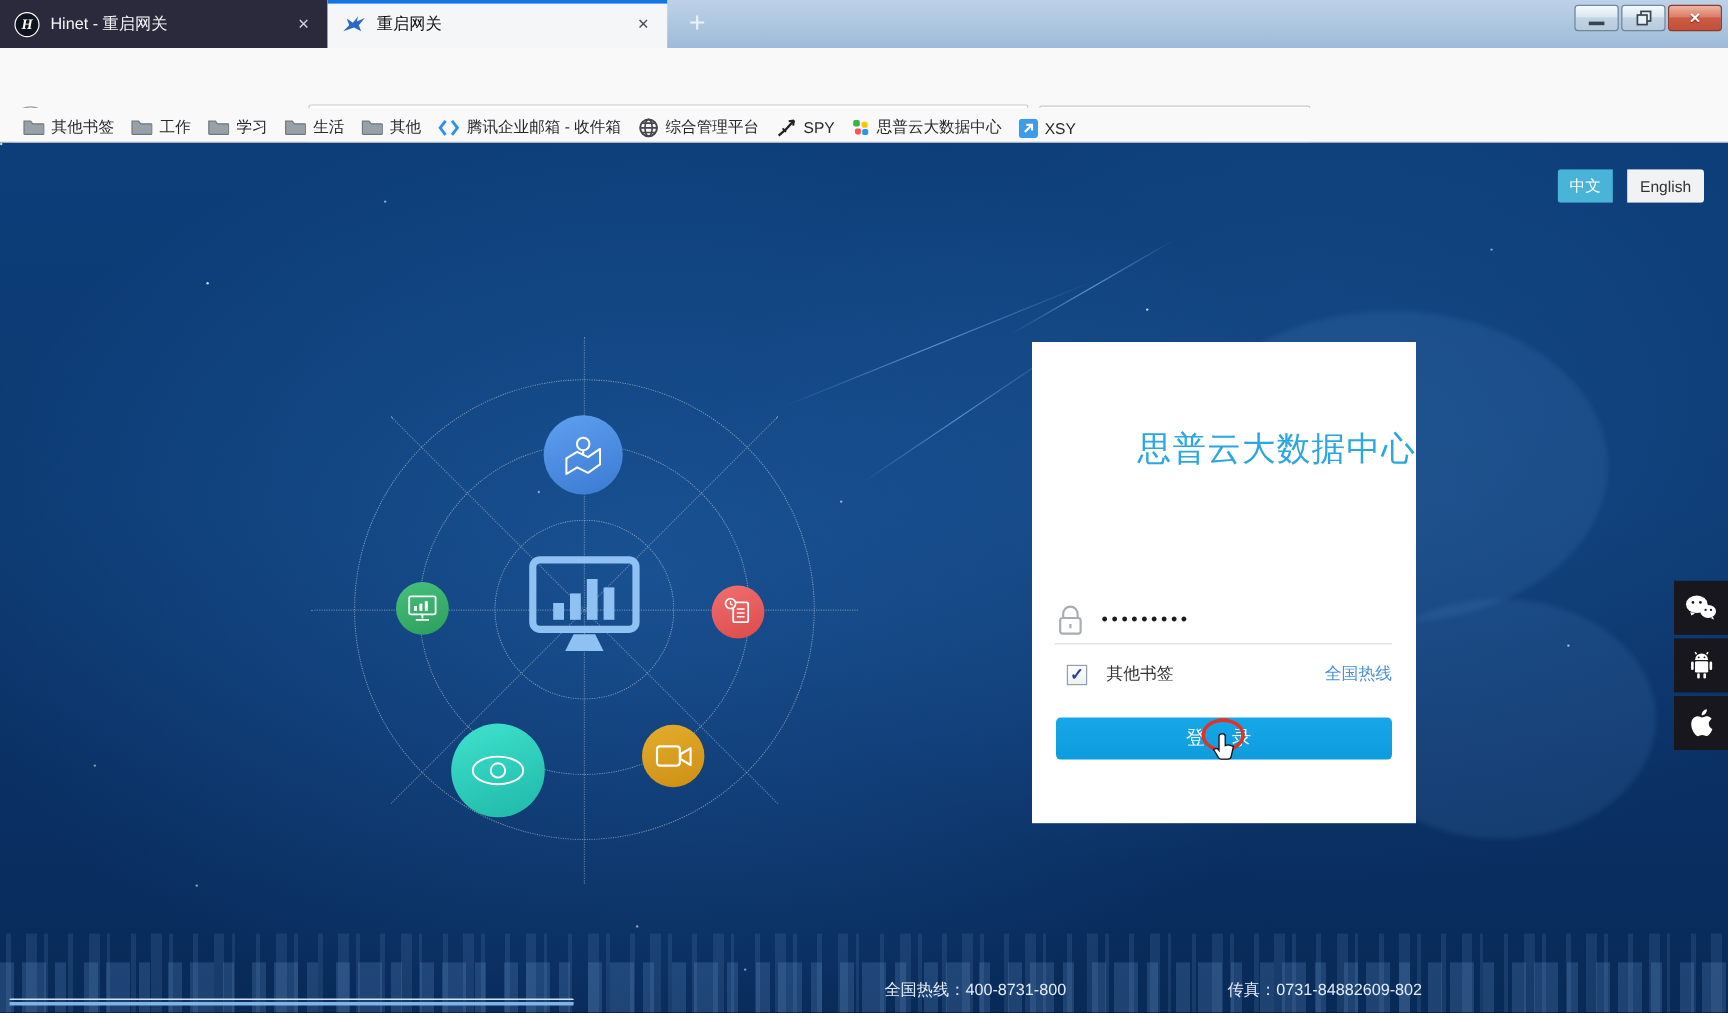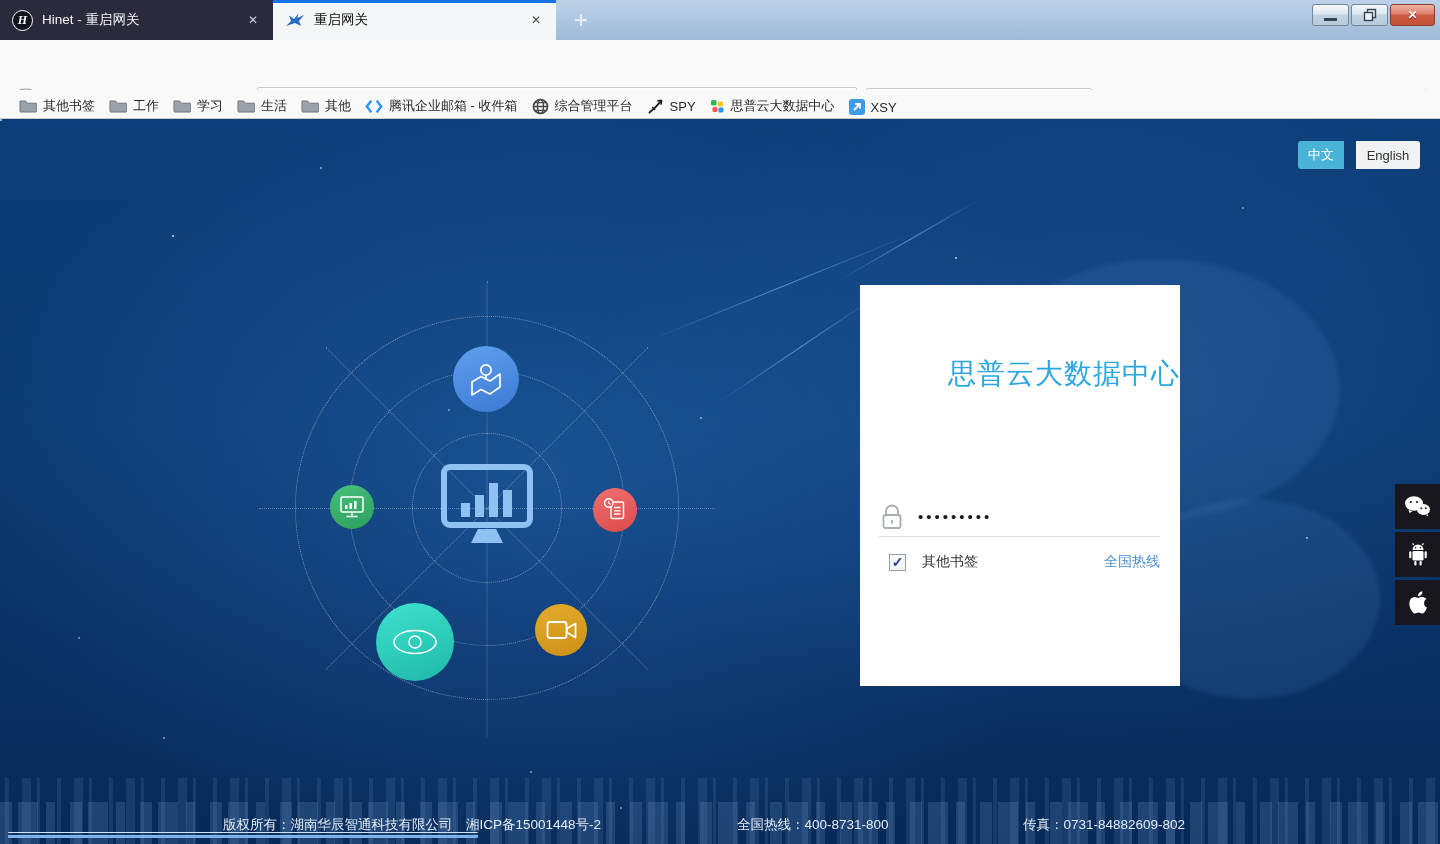--- a/index.html
+++ b/index.html
@@ -401,20 +401,27 @@
           <rect x="4.5" y="13" width="17" height="13" rx="2" stroke="#a7adb3" stroke-width="1.8"></rect>
           <path d="M13 18 v3.5" stroke="#a7adb3" stroke-width="1.8"></path>
         </svg>
         <span class="pw-dots">•••••••••</span>
       </div>
       <div class="cb-row">
         <div class="cbox">✓</div>
         <span class="cb-label">其他书签</span>
         <span class="forgot">全国热线</span>
       </div>
+      <div class="loginbtn">
+        <span>登 录</span>
+        <div class="annot-ring"></div>
+        <svg class="cursor" width="23" height="27" viewBox="0 0 23 27">
+          <path d="M8.5 1.5 c1.3 0 2.2 .9 2.2 2.2 v7.6 l1.4 -.5 c.7 -.25 5.4 1.1 5.4 1.1 l-1.8 8.3 c-.35 1.35 -1.5 2.3 -2.9 2.3 h-5.4 c-.9 0 -1.8 -.45 -2.35 -1.2 L1 14.5 c2.2 -1.6 3.8 -.4 4.5 .7 V3.7 c0 -1.3 .9 -2.2 2.2 -2.2 z" fill="#fff" stroke="#111" stroke-width="1.1"></path>
+        </svg>
+      </div>
     </div>
 
     <div class="appbox" style="top:365px;">
       <svg width="27" height="23" viewBox="0 0 27 23">
         <ellipse cx="10" cy="8.5" rx="9" ry="7.3" fill="#fff"></ellipse>
         <path d="M4.5 15 l1 3 3 -1.8 z" fill="#fff"></path>
         <circle cx="6.8" cy="7" r="1.1" fill="#17171d"></circle>
           <circle cx="13" cy="7" r="1.1" fill="#17171d"></circle>
         <ellipse cx="19.5" cy="14.5" rx="6.5" ry="5.4" fill="#fff"></ellipse>
         <path d="M23.5 19 l.8 2.5 -2.6 -1.4 z" fill="#fff"></path>
@@ -437,19 +444,18 @@
     </div>
     <div class="appbox" style="top:461px;">
       <svg width="22" height="25" viewBox="0 0 18 22">
         <path d="M14.3 11.6 c0 -2.4 2 -3.5 2.1 -3.6 -1.1 -1.7 -2.9 -1.9 -3.5 -1.95 -1.5 -.15 -2.9 .9 -3.6 .9 -.8 0 -1.9 -.88 -3.2 -.85 -1.6 .03 -3.1 .95 -3.9 2.4 -1.7 2.9 -.45 7.3 1.2 9.7 .8 1.2 1.75 2.5 3 2.45 1.2 -.05 1.65 -.78 3.1 -.78 1.45 0 1.85 .78 3.15 .75 1.3 -.02 2.15 -1.2 2.95 -2.4 .9 -1.35 1.3 -2.7 1.3 -2.75 -.03 -.02 -2.55 -1 -2.6 -3.85 z" fill="#fff"></path>
         <path d="M11.9 4.1 c.65 -.8 1.1 -1.95 .97 -3.1 -.95 .04 -2.1 .64 -2.8 1.45 -.6 .7 -1.15 1.85 -1 2.95 1.05 .08 2.15 -.55 2.83 -1.3 z" fill="#fff"></path>
       </svg>
     </div>
 
     <div class="sky2"></div>
     <div class="sky1"></div>
-    <div class="foot-text" style="left:223px;">版权所有：湖南华辰智通科技有限公司　湘ICP备15001448号-2</div>
     <div class="foot-text" style="left:737px;">全国热线：400-8731-800</div>
     <div class="foot-text" style="left:1023px;">传真：0731-84882609-802</div>
     <div class="progressline"></div>
   </div>
 
 </div>
 
 </body></html>

